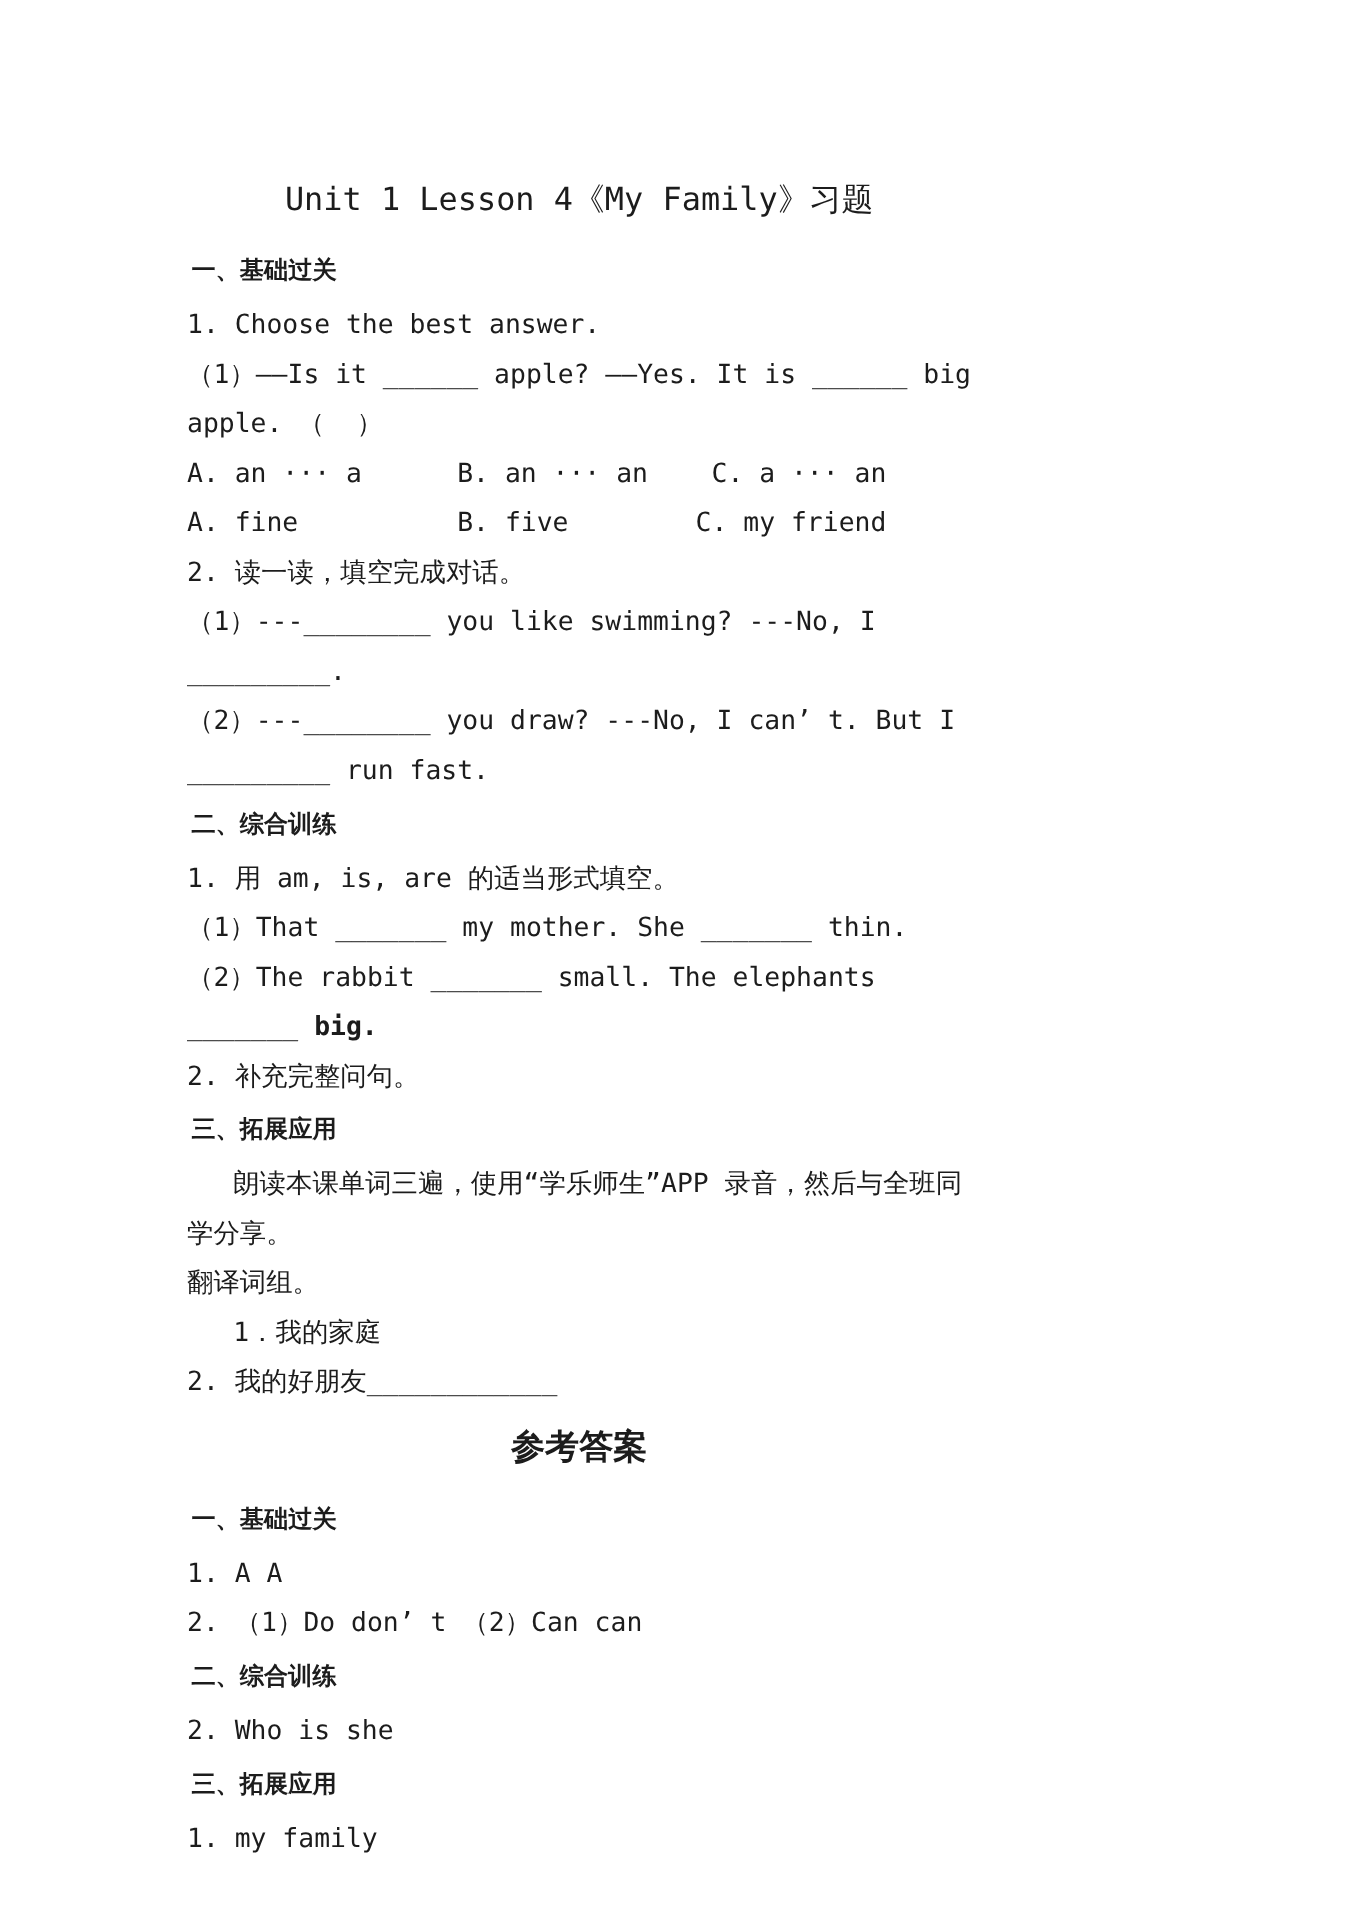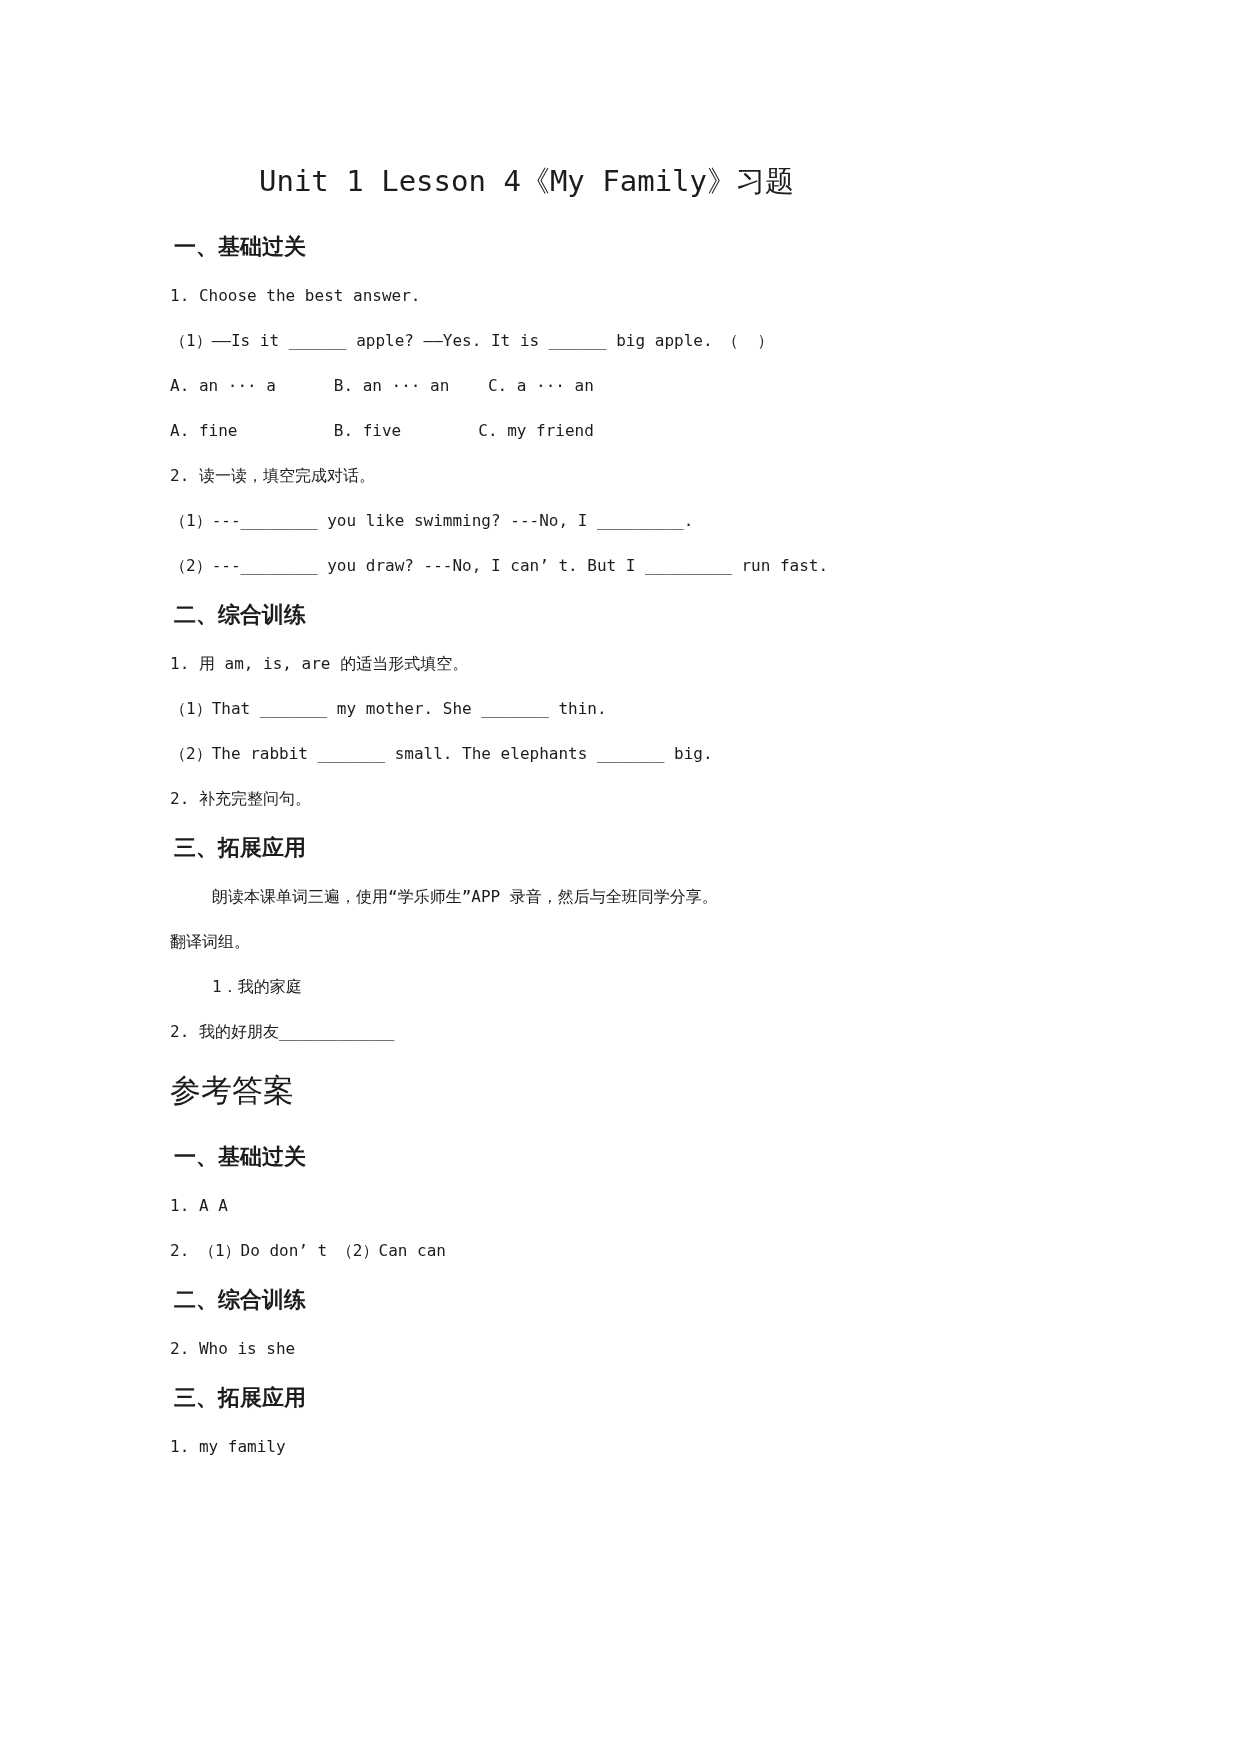--- a/index.html
+++ b/index.html
@@ -26,32 +26,33 @@
   .sec {
     margin: 4px;
     font-family: "DejaVu Sans", sans-serif;
     font-size: 22px;
     font-weight: bold;
     line-height: 45px;
     white-space: pre-wrap;
   }
   .ln {
     margin: 0;
-    font-size: 16px;
+    font-size: 24px;
     line-height: 45px;
     white-space: pre-wrap;
   }
-  .ln .b { font-weight: normal; }
+  .ln .b { font-weight: bold; }
   .indent { text-indent: 42px; }
   .ans-title {
     margin: 4px 0 12px 0;
     font-family: "DejaVu Sans", sans-serif;
     font-size: 31px;
-    font-weight: normal;
+    font-weight: bold;
     line-height: 64px;
+    text-align: center;
     white-space: pre-wrap;
   }
 </style>
 </head>
 <body>
 
 <div class="doc">
 
   <h1 class="doc-title">Unit 1 Lesson 4《My Family》习题</h1>
 

